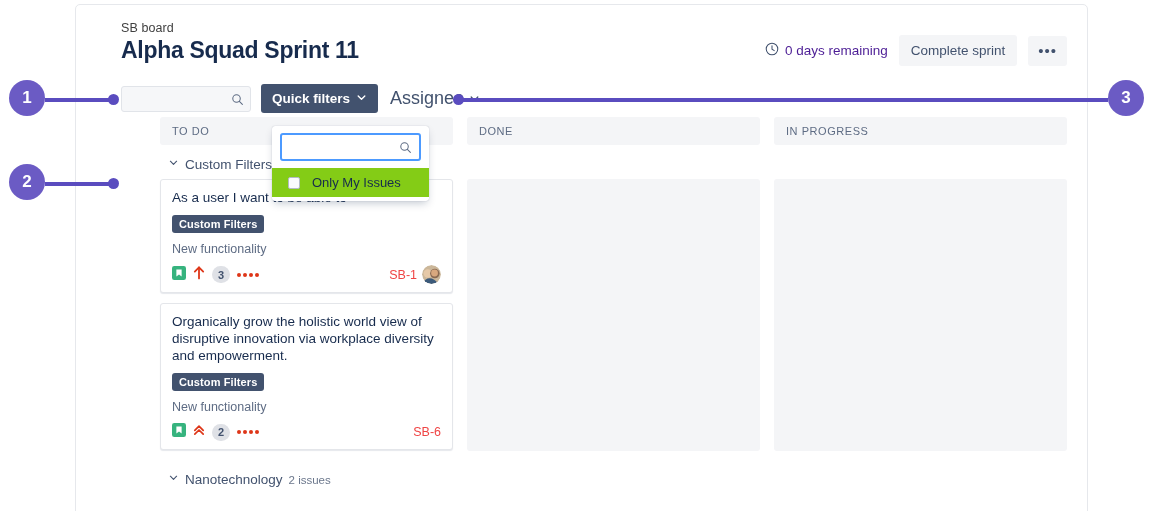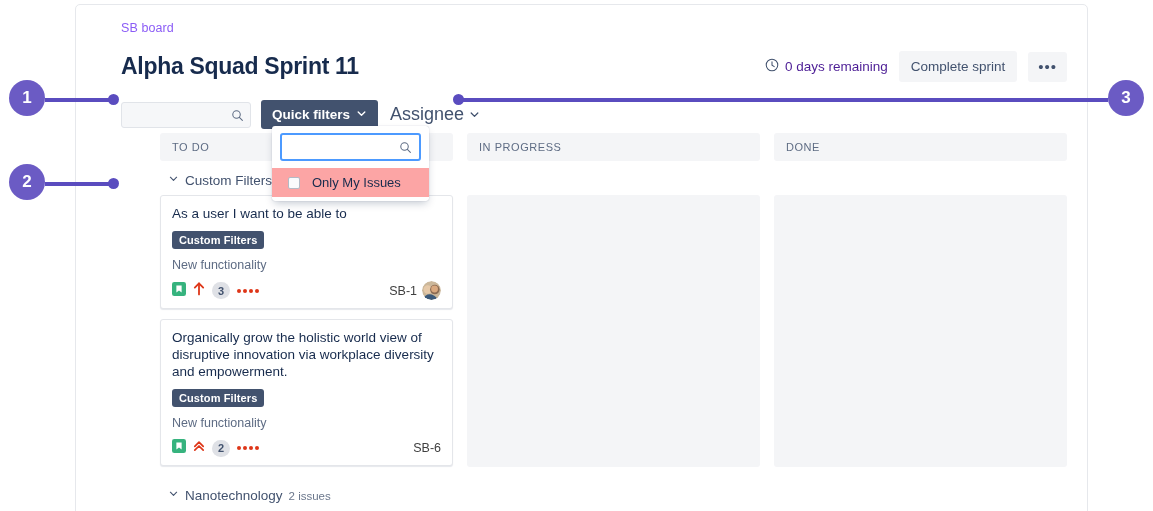--- a/index.html
+++ b/index.html
@@ -51,23 +51,23 @@
     background: #ffffff;
     border: 1px solid #e6e8ec;
     border-radius: 5px;
     box-sizing: border-box;
     overflow: hidden;
   }
   .panel-inner { padding: 16px 20px 0 45px; }
 
   .breadcrumb {
     font-size: 12.5px;
-    color: #8b5cf6;
+    color: #404040;
     letter-spacing: .1px;
-    margin-bottom: 16px;
+    margin-bottom: 0;
   }
   .title-row {
     display: flex;
     align-items: center;
     justify-content: space-between;
   }
   .board-title {
     font-size: 23px;
     font-weight: bold;
     color: #172b4d;
@@ -262,21 +262,21 @@
     align-items: center;
     gap: 7px;
   }
   .footer-right {
     display: flex;
     align-items: center;
     gap: 5px;
   }
   .issue-key {
     font-size: 12.5px;
-    color: #404040;
+    color: #ef4444;
   }
   .estimate {
     background: #dfe1e6;
     color: #42526e;
     font-size: 11px;
     font-weight: bold;
     border-radius: 9px;
     min-width: 18px;
     height: 17px;
     display: flex;
@@ -333,21 +333,21 @@
   .dd-search .mag { position: absolute; right: 7px; top: 5px; }
   .dd-item {
     display: flex;
     align-items: center;
     gap: 12px;
     padding: 7px 0 7px 16px;
     font-size: 13px;
     color: #172b4d;
     cursor: pointer;
   }
-  .dd-item.hovered { background: #fca5a5; }
+  .dd-item.hovered { background: #84cc16; }
   .dd-check {
     width: 12px; height: 12px;
     border: 1px solid #b3bac5;
     border-radius: 2px;
     background: #fafbfc;
     box-sizing: border-box;
     flex: none;
   }
 </style>
 </head>
@@ -429,24 +429,24 @@
         </button>
       </div>
 
       <div class="board-area">
 
         <div class="columns-head">
           <div class="col-head">
             <span>TO DO</span>
           </div>
           <div class="col-head">
+            <span>DONE</span>
+          </div>
+          <div class="col-head">
             <span>IN PROGRESS</span>
-          </div>
-          <div class="col-head">
-            <span>DONE</span>
           </div>
         </div>
 
         <div class="swimlane-head">
           <span class="swim-chevron">
             <svg width="11" height="11" viewBox="0 0 12 12">
               <path d="M2.6 4.6L6 8l3.4-3.4" fill="none" stroke="#42526e" stroke-width="1.2" stroke-linecap="round" stroke-linejoin="round"></path>
             </svg>
           </span>
           <span class="swim-name">Custom Filters</span>

